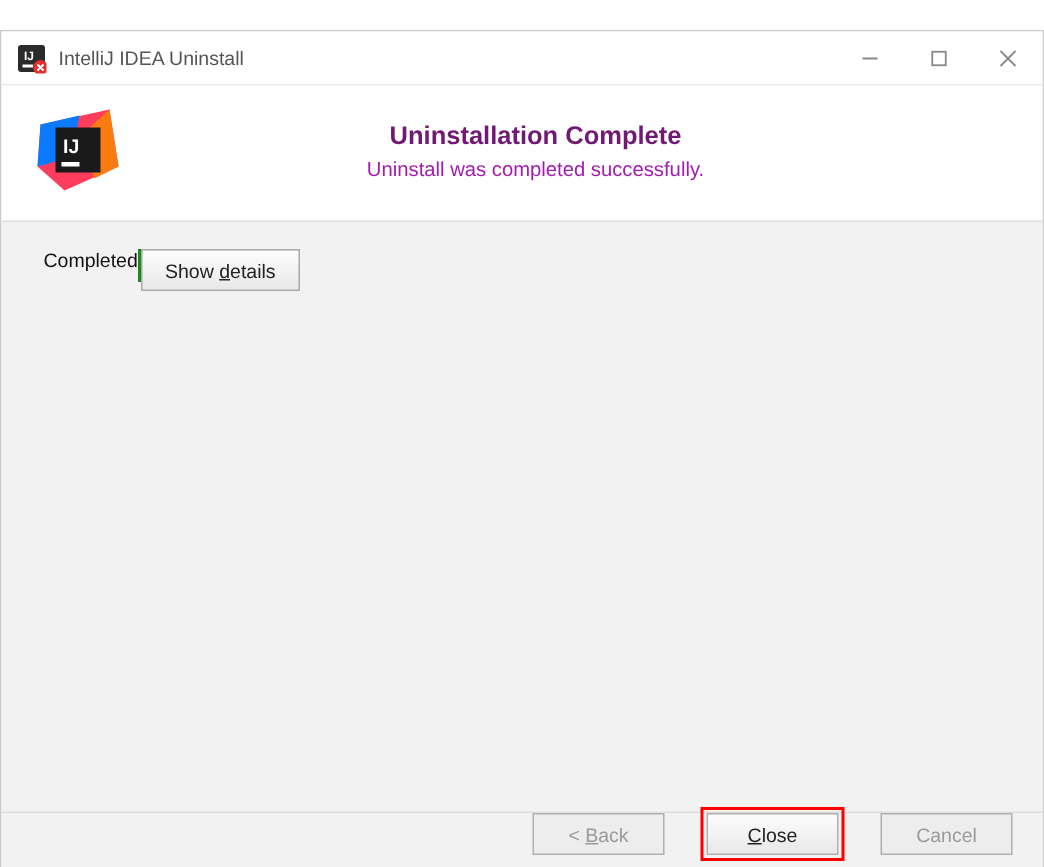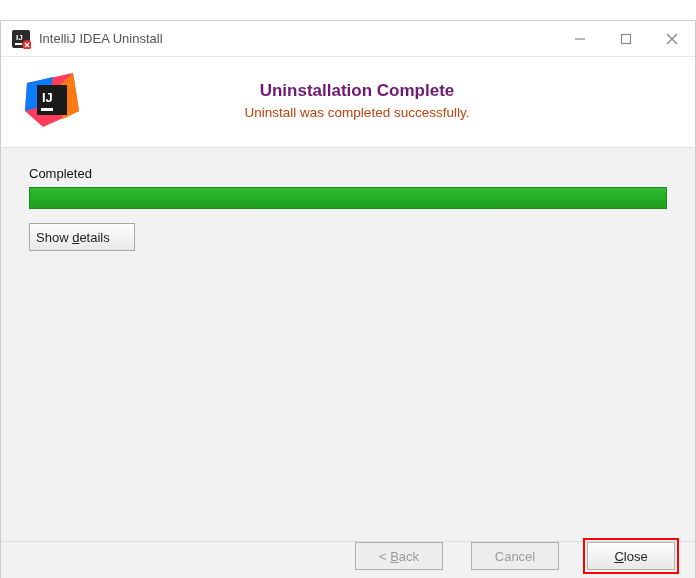--- a/index.html
+++ b/index.html
@@ -57,47 +57,47 @@
     display: flex;
     align-items: center;
     padding: 14px 22px 18px 22px;
     border-bottom: 1px solid #ddd;
     background: #fff;
     gap: 20px;
   }
   .header-icon { width: 58px; height: 58px; }
   .header-text { flex: 1; text-align: center; padding-right: 60px; }
   .header-title { font-size: 17px; font-weight: bold; color: #701a75; margin-bottom: 4px; }
-  .header-subtitle { font-size: 13.5px; color: #c2410c; }
+  .header-subtitle { font-size: 13.5px; color: #a21caf; }
 
   
   .body {
     flex: 1;
     background: #f2f2f2;
     padding: 18px 28px;
     display: flex;
-    flex-direction: column;
+    flex-direction: row;
   }
   .status-label { font-size: 13px; color: #111; margin-bottom: 6px; }
   .progress {
     height: 22px;
     background: #22a822;
     background: linear-gradient(#2fbb2f, #1e9e1e);
     border: 1px solid #1a8a1a;
     margin-bottom: 14px;
   }
   .details-btn {
     width: 106px;
     height: 28px;
     background: linear-gradient(#fdfdfd, #e8e8e8);
     border: 1px solid #a8a8a8;
     font-size: 13px;
     color: #222;
     cursor: pointer;
-    text-align: left;
+    text-align: center;
   }
   .u { text-decoration: underline; }
 
   
   .footer {
     height: 56px;
     border-top: 1px solid #ddd;
     background: #f2f2f2;
     display: flex;
     align-items: flex-start;
@@ -182,21 +182,21 @@
     <div class="progress"></div>
     <button class="details-btn">
       <span>Show </span><span class="u">d</span><span>etails</span>
     </button>
   </div>
 
   <div class="footer">
     <button class="dlg-btn disabled">
       &lt; <span class="u">B</span>ack
     </button>
+    <button class="dlg-btn highlight">
+      <span class="u">C</span>lose
+    </button>
     <button class="dlg-btn disabled">
       Cancel
     </button>
-    <button class="dlg-btn highlight">
-      <span class="u">C</span>lose
-    </button>
   </div>
 
 </div>
 
 </body></html>

